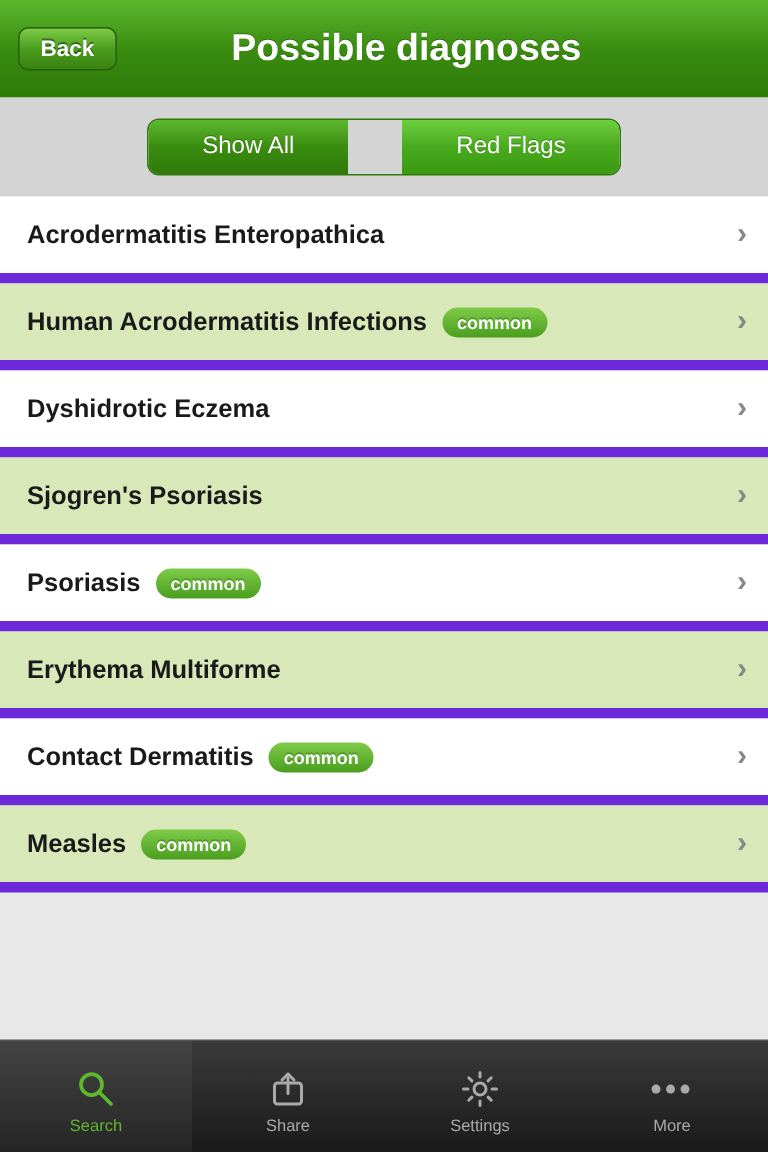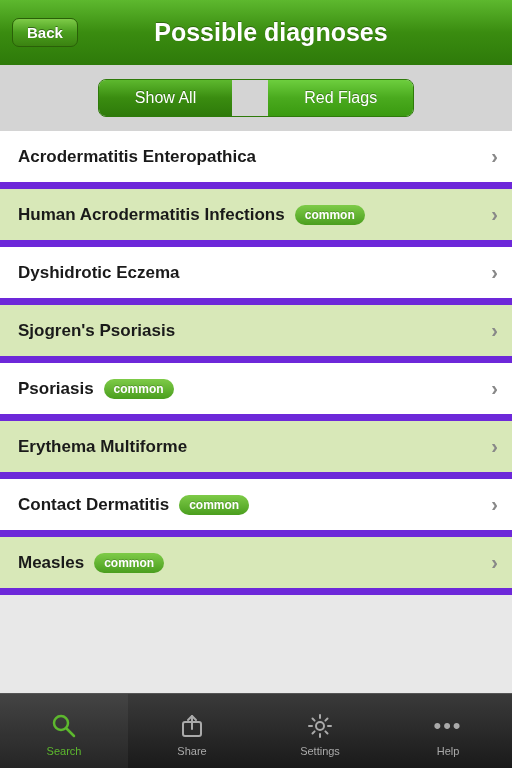--- a/index.html
+++ b/index.html
@@ -280,16 +280,16 @@
         <path d="M14 3 L14 6 M14 22 L14 25 M3 14 L6 14 M22 14 L25 14 M6.5 6.5 L8.6 8.6 M19.4 19.4 L21.5 21.5 M21.5 6.5 L19.4 8.6 M8.6 19.4 L6.5 21.5" class="settings-icon-svg" stroke-linecap="round" stroke-width="2.5"></path>
       </svg>
     </div>
     <span class="tab-label">Settings</span>
   </div>
 
   <div class="tab-item">
     <div class="tab-icon">
       <span class="more-dots">•••</span>
     </div>
-    <span class="tab-label">Help</span>
+    <span class="tab-label">More</span>
   </div>
 
 </div>
 
 </body></html>

